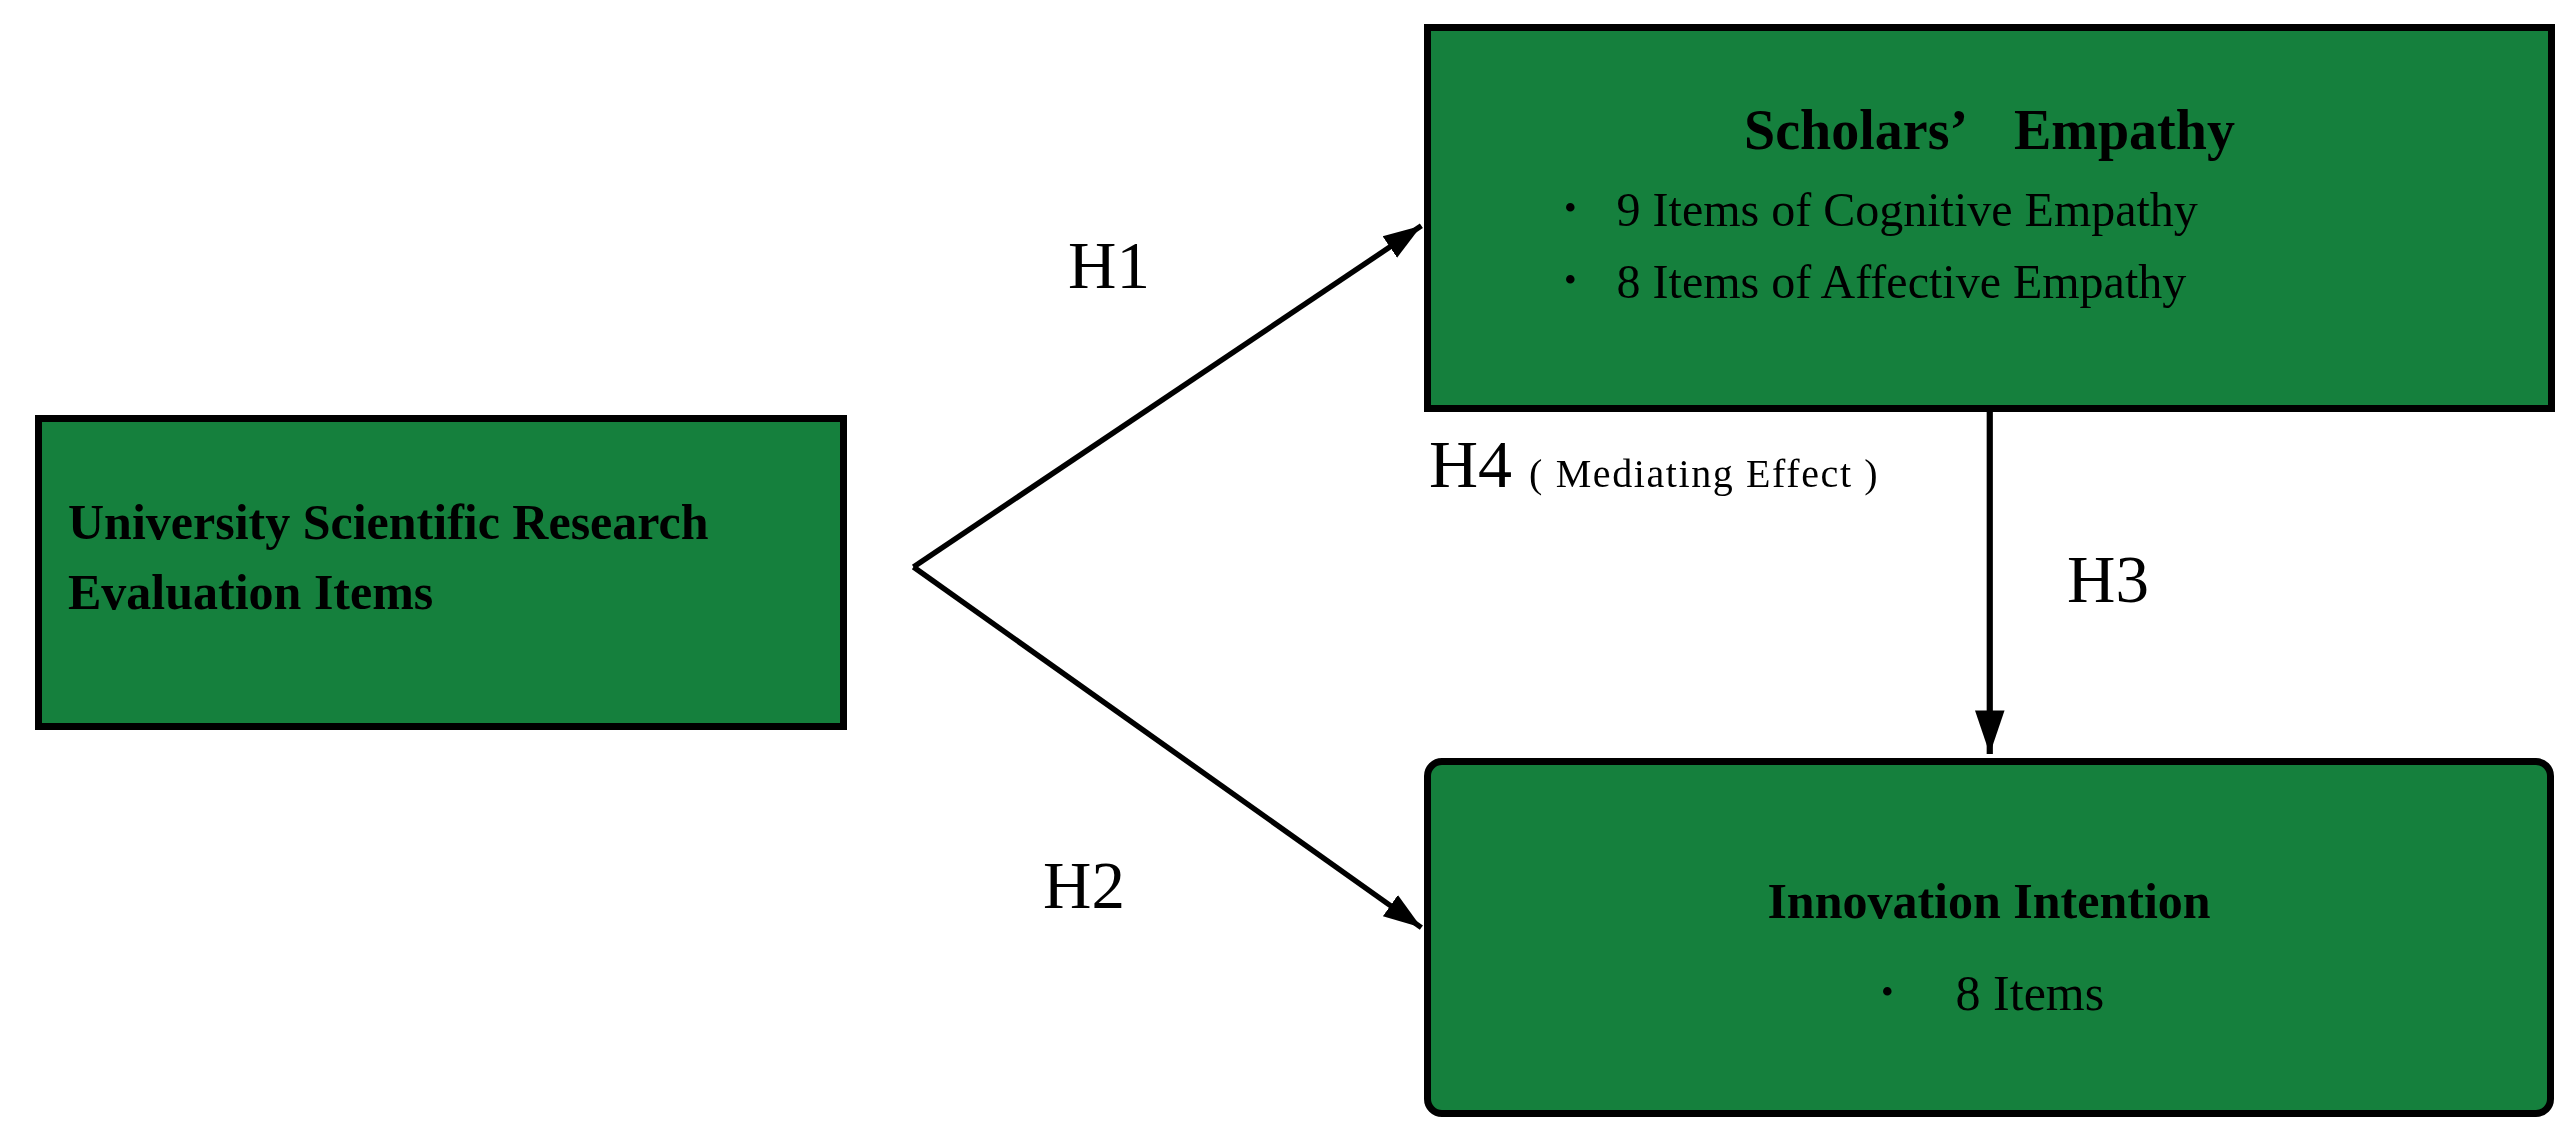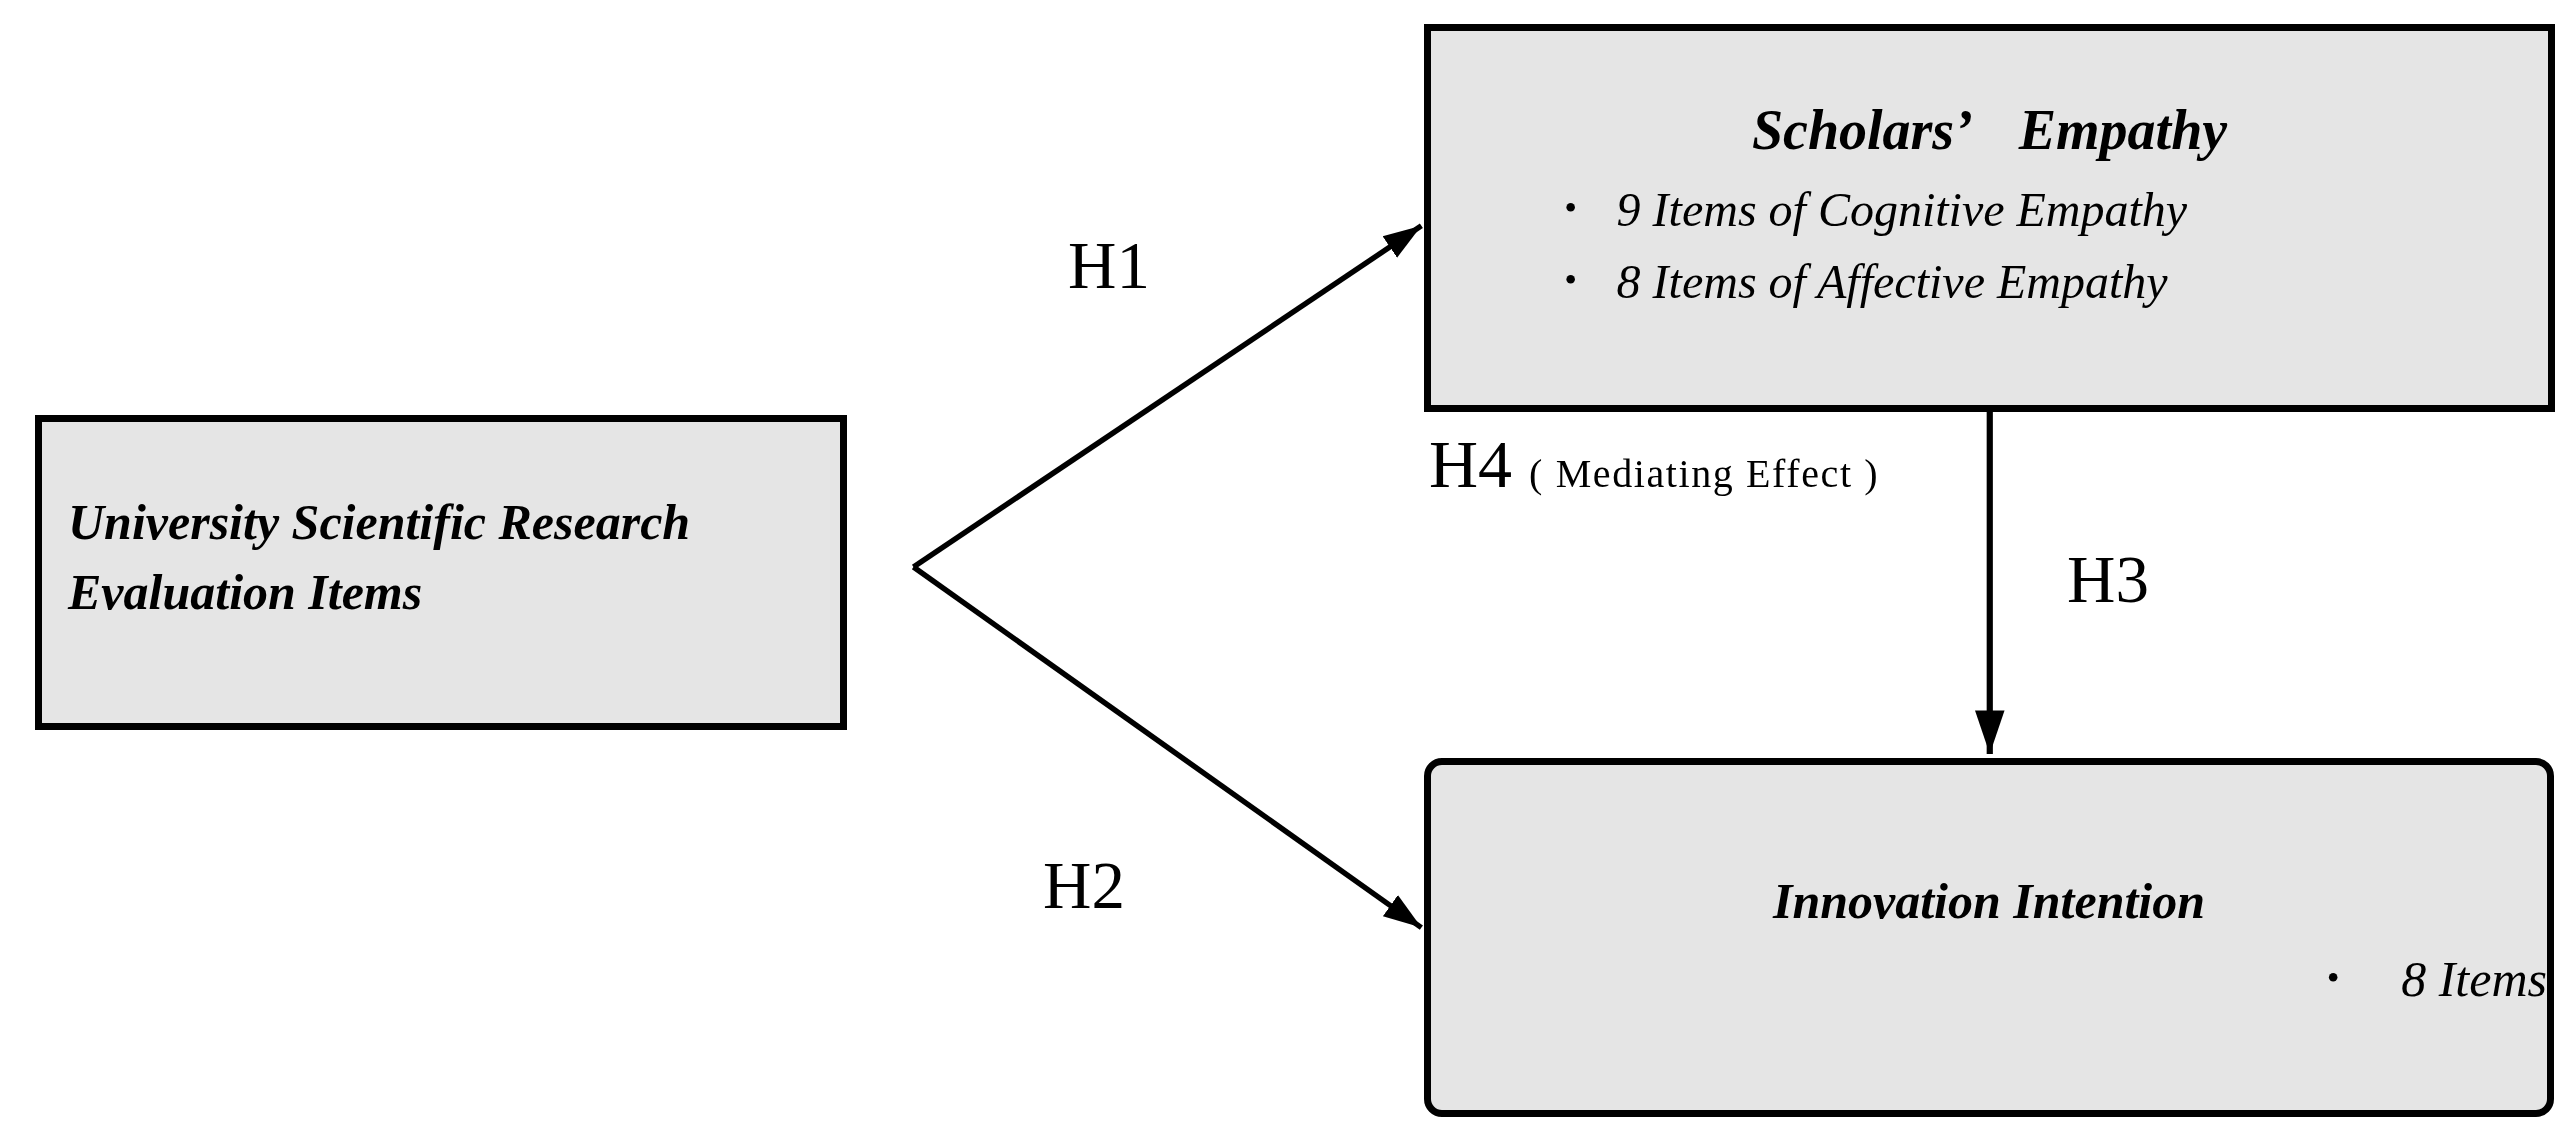--- a/index.html
+++ b/index.html
@@ -16,23 +16,22 @@
   }
 
   .arrows-layer {
     position: absolute;
     left: 0; top: 0;
     width: 2576px; height: 1141px;
   }
 
   .node {
     position: absolute;
-    background: #e5e5e5;
+    background: #15803d;
     border: 7.8px solid #000000;
-    font-style: italic;
   }
 
   
   .node-independent {
     left: 35px; top: 415px;
     width: 812px; height: 315px;
     border-width: 7px;
     display: flex;
     flex-direction: column;
     justify-content: center;
@@ -87,21 +86,21 @@
     font-weight: bold;
     font-size: 50px;
     line-height: 67px;
     text-align: center;
     white-space: nowrap;
   }
   .node-dependent .bullets {
     margin-top: 14.7px;
     padding-left: 450px;
   }
-  .node-dependent .bullet-line { font-size: 50px; line-height: 57px; text-align: right; }
+  .node-dependent .bullet-line { font-size: 50px; line-height: 84px; }
   .node-dependent .bullet-dot { margin-right: 62px; }
 
   
   .hlabel {
     position: absolute;
     font-size: 67px;
     line-height: 1.1;
     white-space: nowrap;
   }
   .hlabel-h1 { left: 1039px; top: 229px; margin-left: 29px; }

